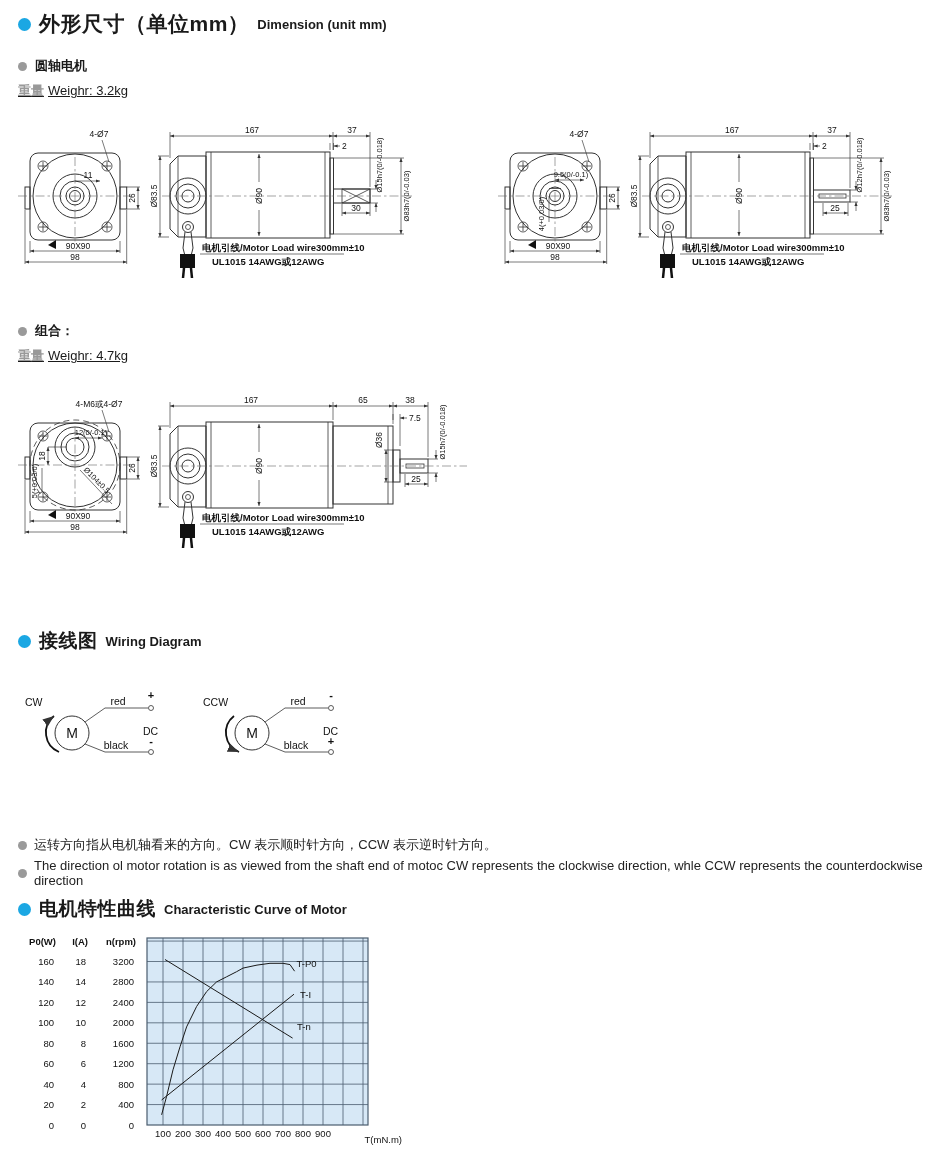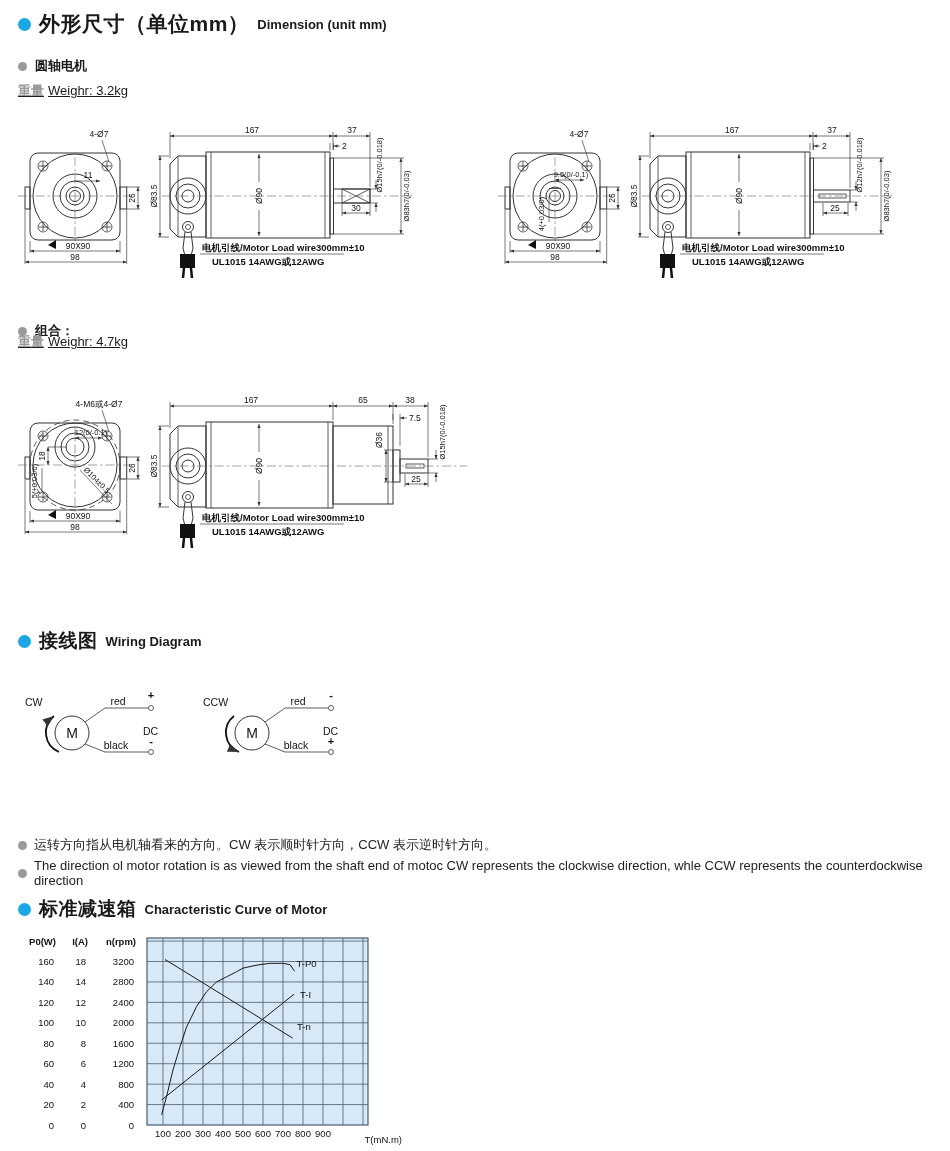--- a/index.html
+++ b/index.html
@@ -257,21 +257,21 @@
       <text class="wl2" x="190" y="141">电机引线/Motor Load wire300mm±10</text>
       <line class="dim" x1="188" y1="144" x2="332" y2="144"></line>
       <text class="wl2" x="200" y="155">UL1015 14AWG或12AWG</text>
     </g>
   </svg>
 
   <div class="row" style="top:322px">
     <span class="dot-gray"></span>
     <span class="h2-cn">组合：</span>
   </div>
-  <div class="weight" style="top:333px">
+  <div class="weight" style="top:347px">
     <span class="wl">重量</span><span>Weighr: 4.7kg</span>
   </div>
 
   <svg style="left:12px;top:380px" width="475" height="188" viewBox="0 0 475 188">
     <g>
       <rect class="ln" x="18" y="43" width="90" height="87" rx="8"></rect>
       <rect class="ln" x="13" y="77" width="5" height="22"></rect>
       <rect class="ln" x="108" y="77" width="6.7" height="22"></rect>
       <circle class="ln" cx="63" cy="85" r="42"></circle>
       <circle class="ln" cx="63" cy="67" r="20"></circle>
@@ -428,21 +428,21 @@
     <span class="dot-gray"></span>
     <span>运转方向指从电机轴看来的方向。CW 表示顺时针方向，CCW 表示逆时针方向。</span>
   </div>
   <div class="note" style="top:858px">
     <span class="dot-gray"></span>
     <span>The direction ol motor rotation is as viewed from the shaft end of motoc CW represents the clockwise direction, whle CCW represents the counterdockwise direction</span>
   </div>
 
   <div class="row" style="top:896px">
     <span class="dot-blue"></span>
-    <span class="h1-cn" style="font-size:19px">标准减速箱</span>
+    <span class="h1-cn" style="font-size:19px">电机特性曲线</span>
     <span class="h1-en">Characteristic Curve of Motor</span>
   </div>
 
   <svg id="curve-svg" style="left:8px;top:926px" width="400" height="225" viewBox="0 0 400 225">
     <g id="curve-plot">
         <rect x="139" y="12" width="221" height="187" fill="#d7e8f6"></rect>
         <line x1="155" y1="12" x2="155" y2="199" stroke="#4a5c6e" stroke-width="0.8"></line>
         <line x1="175" y1="12" x2="175" y2="199" stroke="#4a5c6e" stroke-width="0.8"></line>
         <line x1="195" y1="12" x2="195" y2="199" stroke="#4a5c6e" stroke-width="0.8"></line>
         <line x1="215" y1="12" x2="215" y2="199" stroke="#4a5c6e" stroke-width="0.8"></line>

